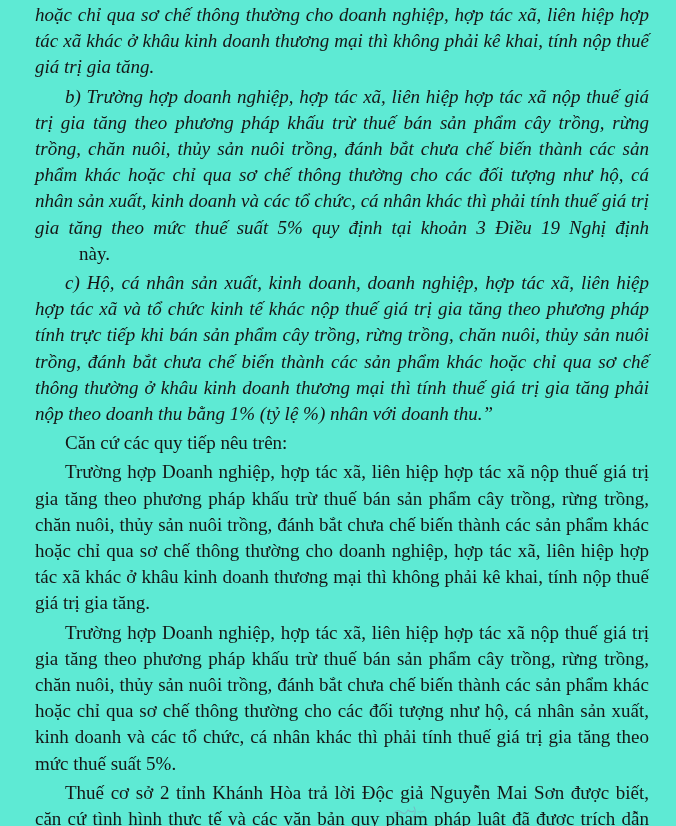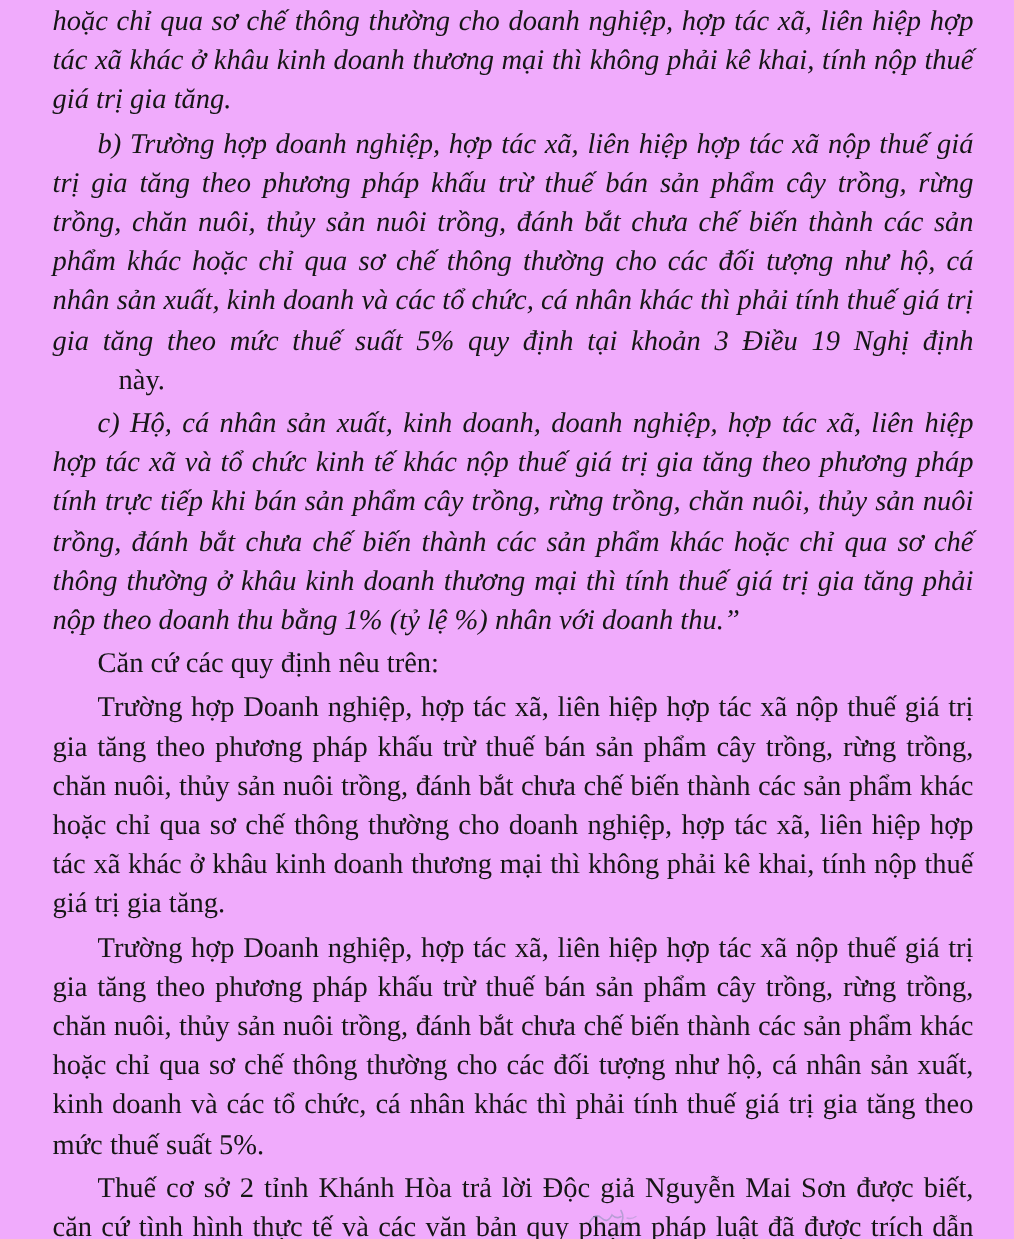--- a/index.html
+++ b/index.html
@@ -11,21 +11,21 @@
     height: 826px;
     background: #ffffff;
     overflow: hidden;
   }
   .page {
     position: relative;
     box-sizing: border-box;
     width: 676px;
     height: 826px;
     padding: 2px 27px 0 35px;
-    background: #f0abfc;
+    background: #5eead4;
     color: #161616;
     font-family: "Liberation Serif", "DejaVu Serif", serif;
     font-size: 19px;
     line-height: 26.2px;
     text-align: justify;
     overflow: hidden;
   }
   .page p {
     margin: 0 0 3px 0;
     text-indent: 30px;
@@ -59,21 +59,21 @@
 
   <p class="italic">
     <span>b) Trường hợp doanh nghiệp, hợp tác xã, liên hiệp hợp tác xã nộp thuế giá trị gia tăng theo phương pháp khấu trừ thuế bán sản phẩm cây trồng, rừng trồng, chăn nuôi, thủy sản nuôi trồng, đánh bắt chưa chế biến thành các sản phẩm khác hoặc chỉ qua sơ chế thông thường cho các đối tượng như hộ, cá nhân sản xuất, kinh doanh và các tổ chức, cá nhân khác thì phải tính thuế giá trị gia tăng theo mức thuế suất 5% quy định tại khoản 3 Điều 19 Nghị định </span><span class="tail-upright">này.</span>
   </p>
 
   <p class="italic">
     <span>c) Hộ, cá nhân sản xuất, kinh doanh, doanh nghiệp, hợp tác xã, liên hiệp hợp tác xã và tổ chức kinh tế khác nộp thuế giá trị gia tăng theo phương pháp tính trực tiếp khi bán sản phẩm cây trồng, rừng trồng, chăn nuôi, thủy sản nuôi trồng, đánh bắt chưa chế biến thành các sản phẩm khác hoặc chỉ qua sơ chế thông thường ở khâu kinh doanh thương mại thì tính thuế giá trị gia tăng phải nộp theo doanh thu bằng 1% (tỷ lệ %) nhân với doanh thu.”</span>
   </p>
 
   <p>
-    <span>Căn cứ các quy định nêu trên:</span>
+    <span>Căn cứ các quy tiếp nêu trên:</span>
   </p>
 
   <p>
     <span>Trường hợp Doanh nghiệp, hợp tác xã, liên hiệp hợp tác xã nộp thuế giá trị gia tăng theo phương pháp khấu trừ thuế bán sản phẩm cây trồng, rừng trồng, chăn nuôi, thủy sản nuôi trồng, đánh bắt chưa chế biến thành các sản phẩm khác hoặc chỉ qua sơ chế thông thường cho doanh nghiệp, hợp tác xã, liên hiệp hợp tác xã khác ở khâu kinh doanh thương mại thì không phải kê khai, tính nộp thuế giá trị gia tăng.</span>
   </p>
 
   <p>
     <span>Trường hợp Doanh nghiệp, hợp tác xã, liên hiệp hợp tác xã nộp thuế giá trị gia tăng theo phương pháp khấu trừ thuế bán sản phẩm cây trồng, rừng trồng, chăn nuôi, thủy sản nuôi trồng, đánh bắt chưa chế biến thành các sản phẩm khác hoặc chỉ qua sơ chế thông thường cho các đối tượng như hộ, cá nhân sản xuất, kinh doanh và các tổ chức, cá nhân khác thì phải tính thuế giá trị gia tăng theo mức thuế suất 5%.</span>
   </p>
 

